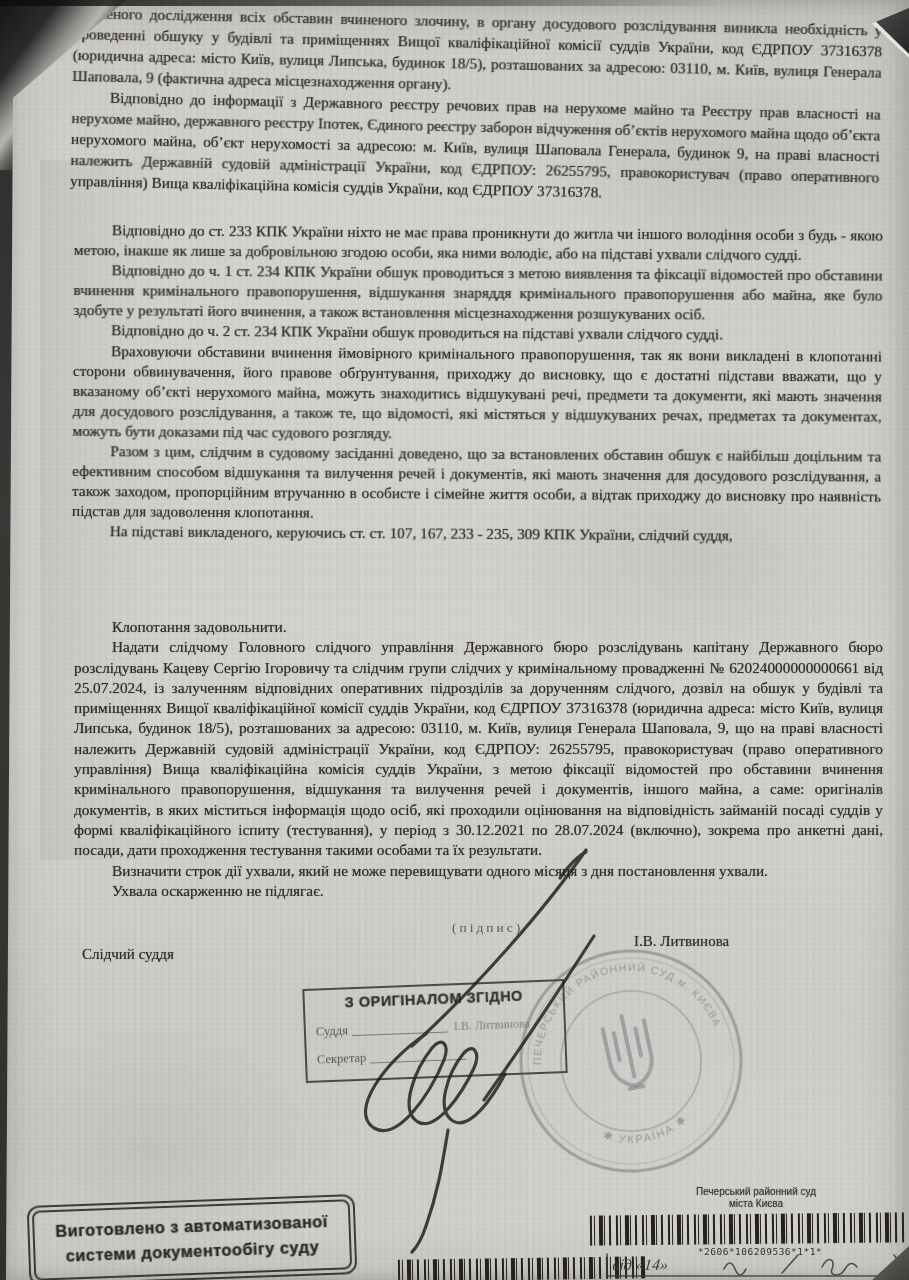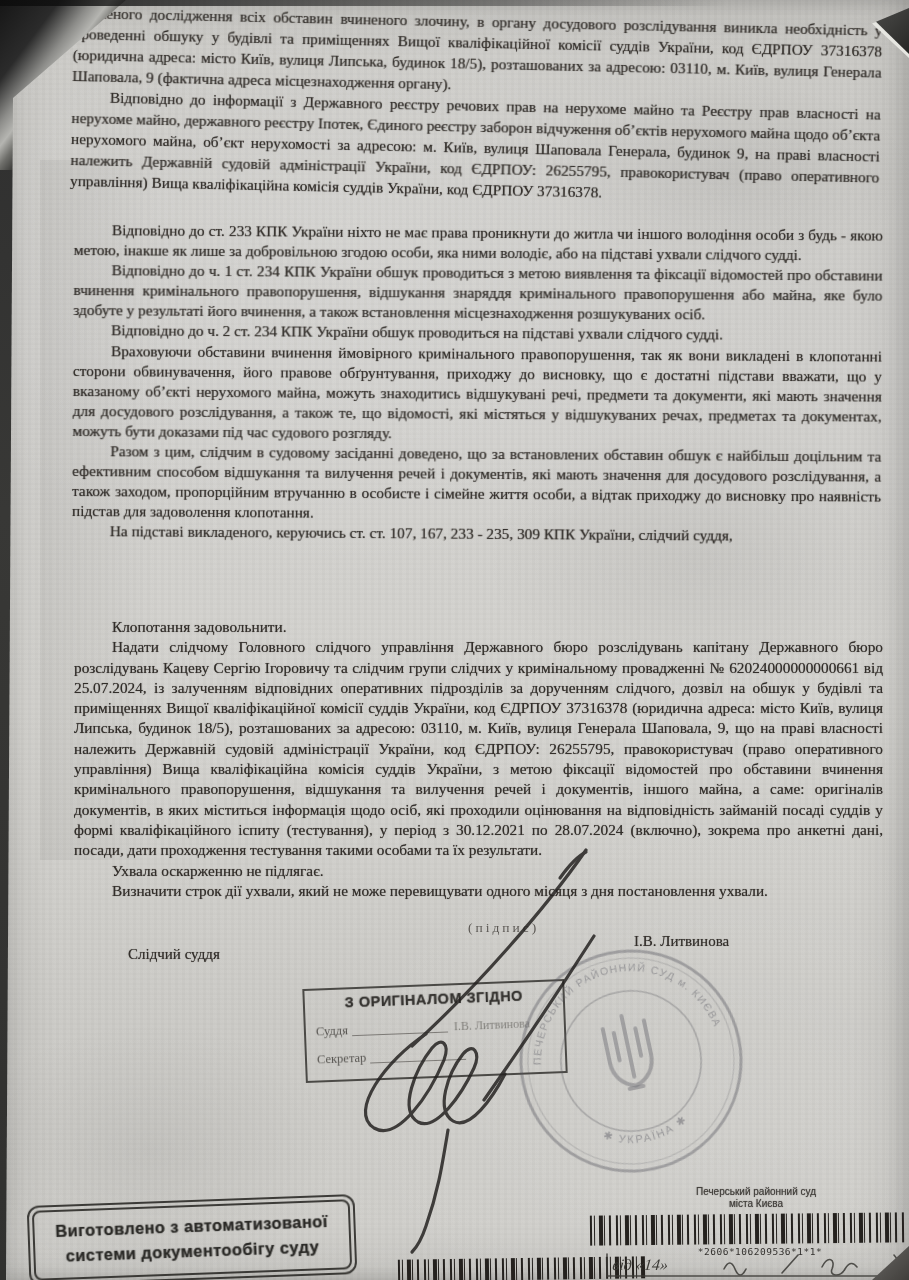--- a/index.html
+++ b/index.html
@@ -38,25 +38,25 @@
   .sec p{margin:0;text-indent:38px;}
   .sec p.noindent{text-indent:0;}
   .sec-a{top:2px;line-height:21px;transform:rotate(1.25deg);transform-origin:0 0;}
   .sec-b{top:220px;line-height:20.1px;transform:rotate(0.4deg);transform-origin:0 0;}
   .sec-c{top:617px;line-height:20.3px;}
   .uhvaliv{position:absolute;left:74px;right:26px;top:594px;z-index:3;text-align:center;
     font-weight:bold;font-size:16.5px;letter-spacing:1.2px;color:#322f2b;
     text-shadow:0 0 1px rgba(50,47,43,.8);filter:blur(0.2px);}
 
   .sig-note{position:absolute;left:452px;top:920px;z-index:3;font-size:13.5px;letter-spacing:3px;
-    color:#3f3b37;opacity:.8;filter:blur(0.4px);margin-left:16px;}
+    color:#3f3b37;opacity:.8;filter:blur(0.4px);}
   .judge-name{position:absolute;left:634px;top:933px;z-index:3;font-size:15px;color:#332f2b;
     text-shadow:0 0 .8px rgba(51,47,43,.7);filter:blur(0.25px);}
   .judge-role{position:absolute;left:82px;top:946px;z-index:3;font-size:15px;color:#332f2b;
-    text-shadow:0 0 .8px rgba(51,47,43,.7);filter:blur(0.25px);margin-left:46px;}
+    text-shadow:0 0 .8px rgba(51,47,43,.7);filter:blur(0.25px);}
 
   
   .cert-stamp{position:absolute;left:304px;top:984px;width:262px;height:94px;z-index:4;
     border:2.5px solid rgba(52,50,47,.85);transform:rotate(-2.2deg);
     padding:5px 10px 0 10px;box-sizing:border-box;filter:blur(0.3px);}
   .cs-title{text-align:center;font-family:"Liberation Sans",sans-serif;font-weight:bold;
     font-size:14.5px;letter-spacing:.5px;color:#34322f;text-shadow:0 0 1px rgba(50,48,45,.7);}
   .cs-row{display:flex;align-items:flex-end;margin-top:13px;font-size:12.5px;color:rgba(58,55,51,.8);}
   .cs-line{flex:0 0 auto;width:96px;border-bottom:1.2px solid rgba(60,57,53,.55);margin:0 6px 2px 4px;}
   .cs-value{font-size:12px;color:rgba(70,67,62,.55);white-space:nowrap;}
@@ -126,22 +126,22 @@
     <p>Відповідно до ч. 2 ст. 234 КПК України обшук проводиться на підставі ухвали слідчого судді.</p>
     <p>Враховуючи обставини вчинення ймовірного кримінального правопорушення, так як вони викладені в клопотанні сторони обвинувачення, його правове обґрунтування, приходжу до висновку, що є достатні підстави вважати, що у вказаному об’єкті нерухомого майна, можуть знаходитись відшукувані речі, предмети та документи, які мають значення для досудового розслідування, а також те, що відомості, які містяться у відшукуваних речах, предметах та документах, можуть бути доказами під час судового розгляду.</p>
     <p>Разом з цим, слідчим в судовому засіданні доведено, що за встановлених обставин обшук є найбільш доцільним та ефективним способом відшукання та вилучення речей і документів, які мають значення для досудового розслідування, а також заходом, пропорційним втручанню в особисте і сімейне життя особи, а відтак приходжу до висновку про наявність підстав для задоволення клопотання.</p>
     <p>На підставі викладеного, керуючись ст. ст. 107, 167, 233 - 235, 309 КПК України, слідчий суддя,</p>
   </div>
 
 
   <div class="sec sec-c">
     <p>Клопотання задовольнити.</p>
     <p>Надати слідчому Головного слідчого управління Державного бюро розслідувань капітану Державного бюро розслідувань Кацеву Сергію Ігоровичу та слідчим групи слідчих у кримінальному провадженні № 62024000000000661 від 25.07.2024, із залученням відповідних оперативних підрозділів за дорученням слідчого, дозвіл на обшук у будівлі та приміщеннях Вищої кваліфікаційної комісії суддів України, код ЄДРПОУ 37316378 (юридична адреса: місто Київ, вулиця Липська, будинок 18/5), розташованих за адресою: 03110, м. Київ, вулиця Генерала Шаповала, 9, що на праві власності належить Державній судовій адміністрації України, код ЄДРПОУ: 26255795, правокористувач (право оперативного управління) Вища кваліфікаційна комісія суддів України, з метою фіксації відомостей про обставини вчинення кримінального правопорушення, відшукання та вилучення речей і документів, іншого майна, а саме: оригіналів документів, в яких міститься інформація щодо осіб, які проходили оцінювання на відповідність займаній посаді суддів у формі кваліфікаційного іспиту (тестування), у період з 30.12.2021 по 28.07.2024 (включно), зокрема про анкетні дані, посади, дати проходження тестування такими особами та їх результати.</p>
+    <p>Визначити строк дії ухвали, який не може перевищувати одного місяця з дня постановлення ухвали.</p>
     <p>Ухвала оскарженню не підлягає.</p>
-    <p>Визначити строк дії ухвали, який не може перевищувати одного місяця з дня постановлення ухвали.</p>
   </div>
 
   <div class="sig-note">(підпис)</div>
   <div class="judge-name">І.В. Литвинова</div>
   <div class="judge-role">Слідчий суддя</div>
 
   <div class="cert-stamp">
     <div class="cs-title">З ОРИГІНАЛОМ ЗГІДНО</div>
     <div class="cs-row">
       <span>Суддя</span>

